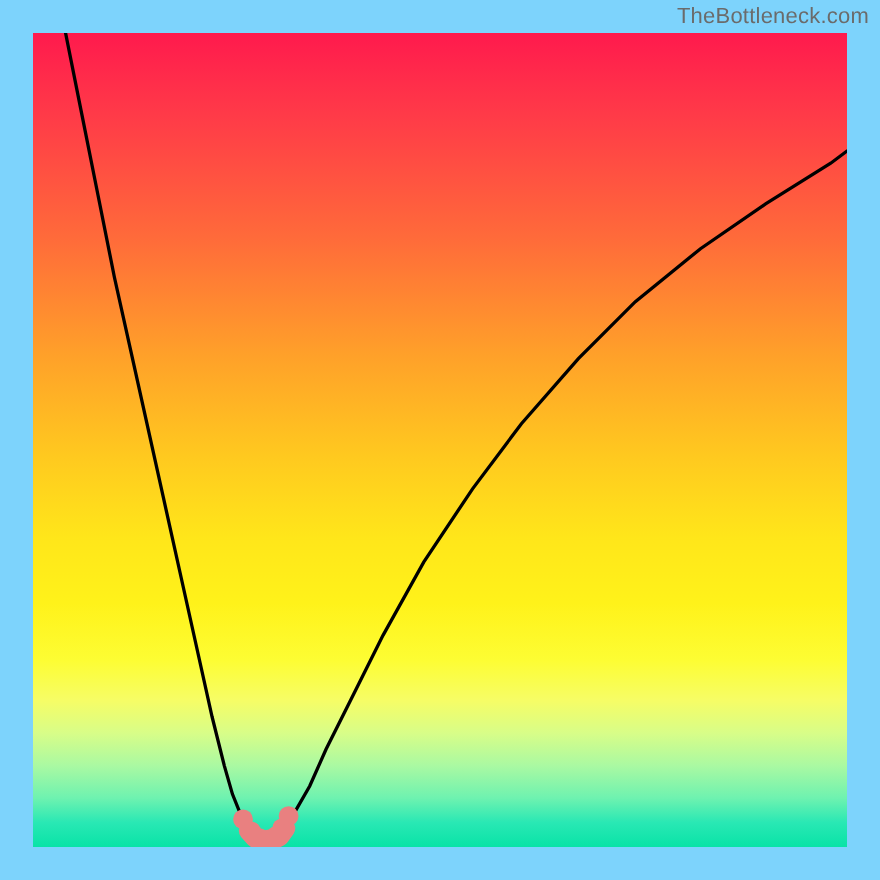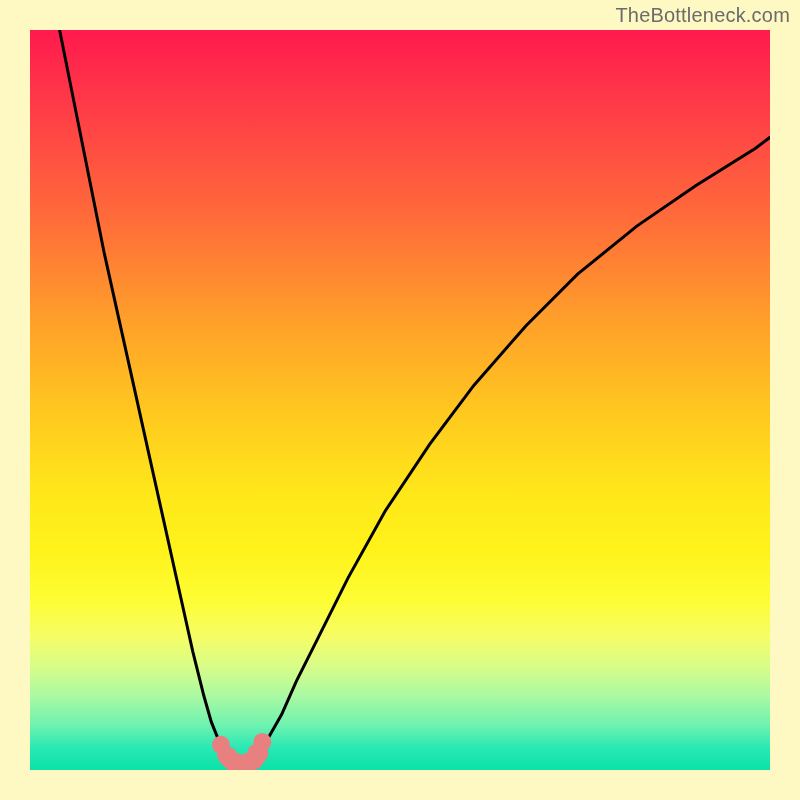--- a/index.html
+++ b/index.html
@@ -10,21 +10,21 @@
     background: #000;
     overflow: hidden;
     font-family: Arial, Helvetica, sans-serif;
   }
   .frame {
     position: absolute;
     left: 0;
     top: 0;
     width: 800px;
     height: 800px;
-    background: #fef9c3;
+    background: #7dd3fc;
   }
   .plot {
     position: absolute;
     left: 30px;
     top: 30px;
     width: 740px;
     height: 740px;
     background: linear-gradient(to bottom,
       #ff1a4d 0%,
       #ff3a48 10%,

